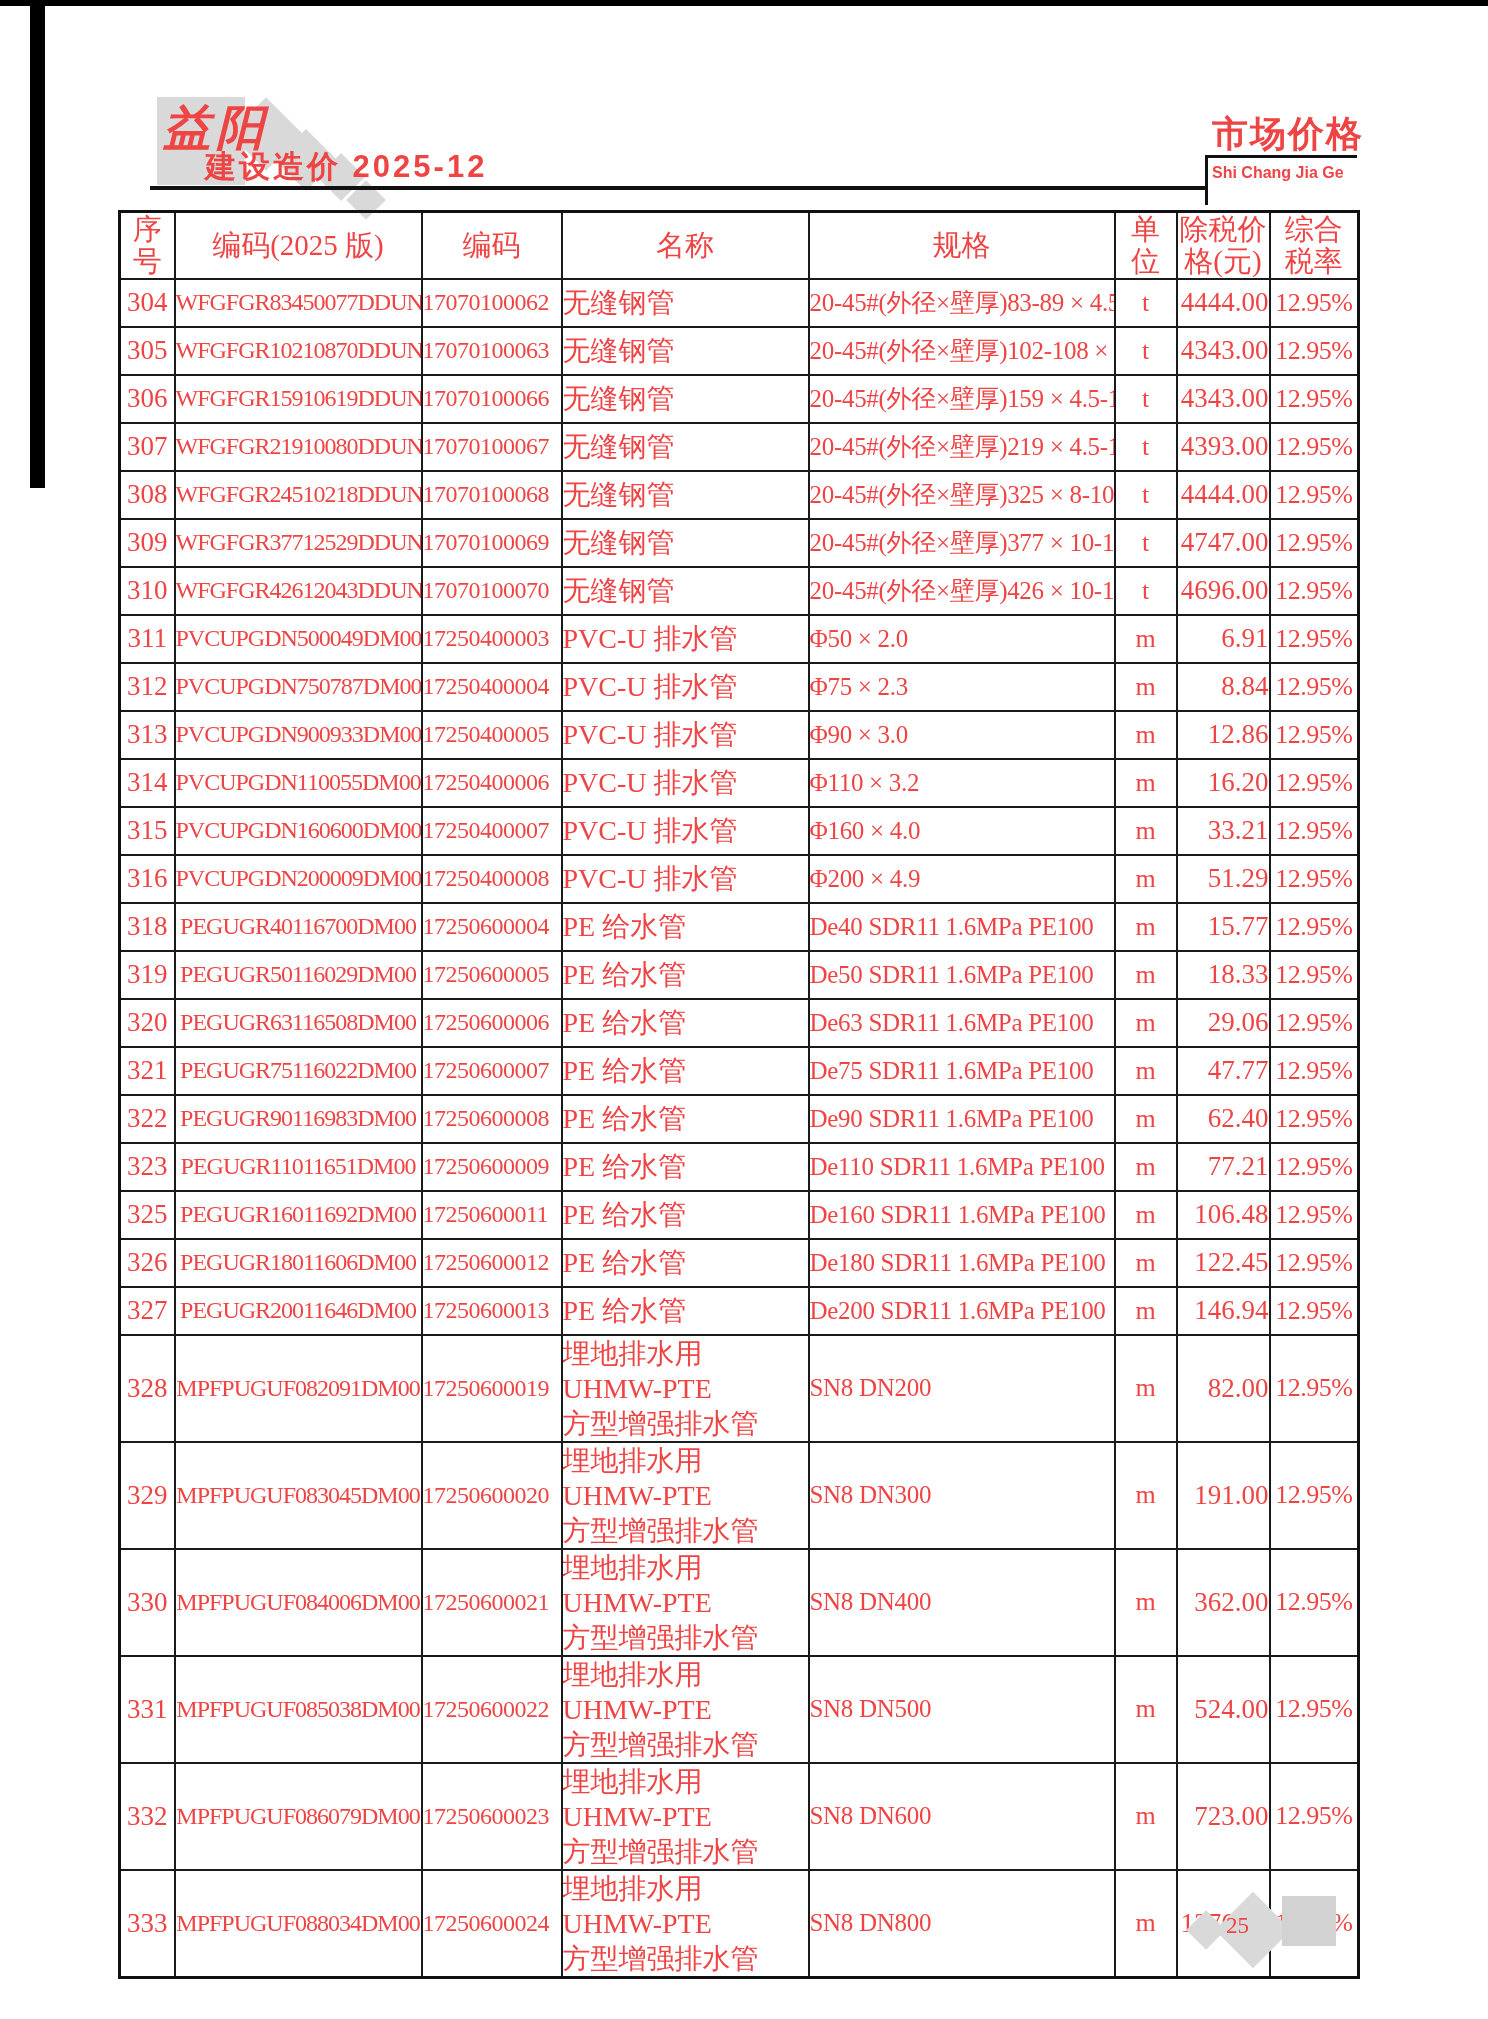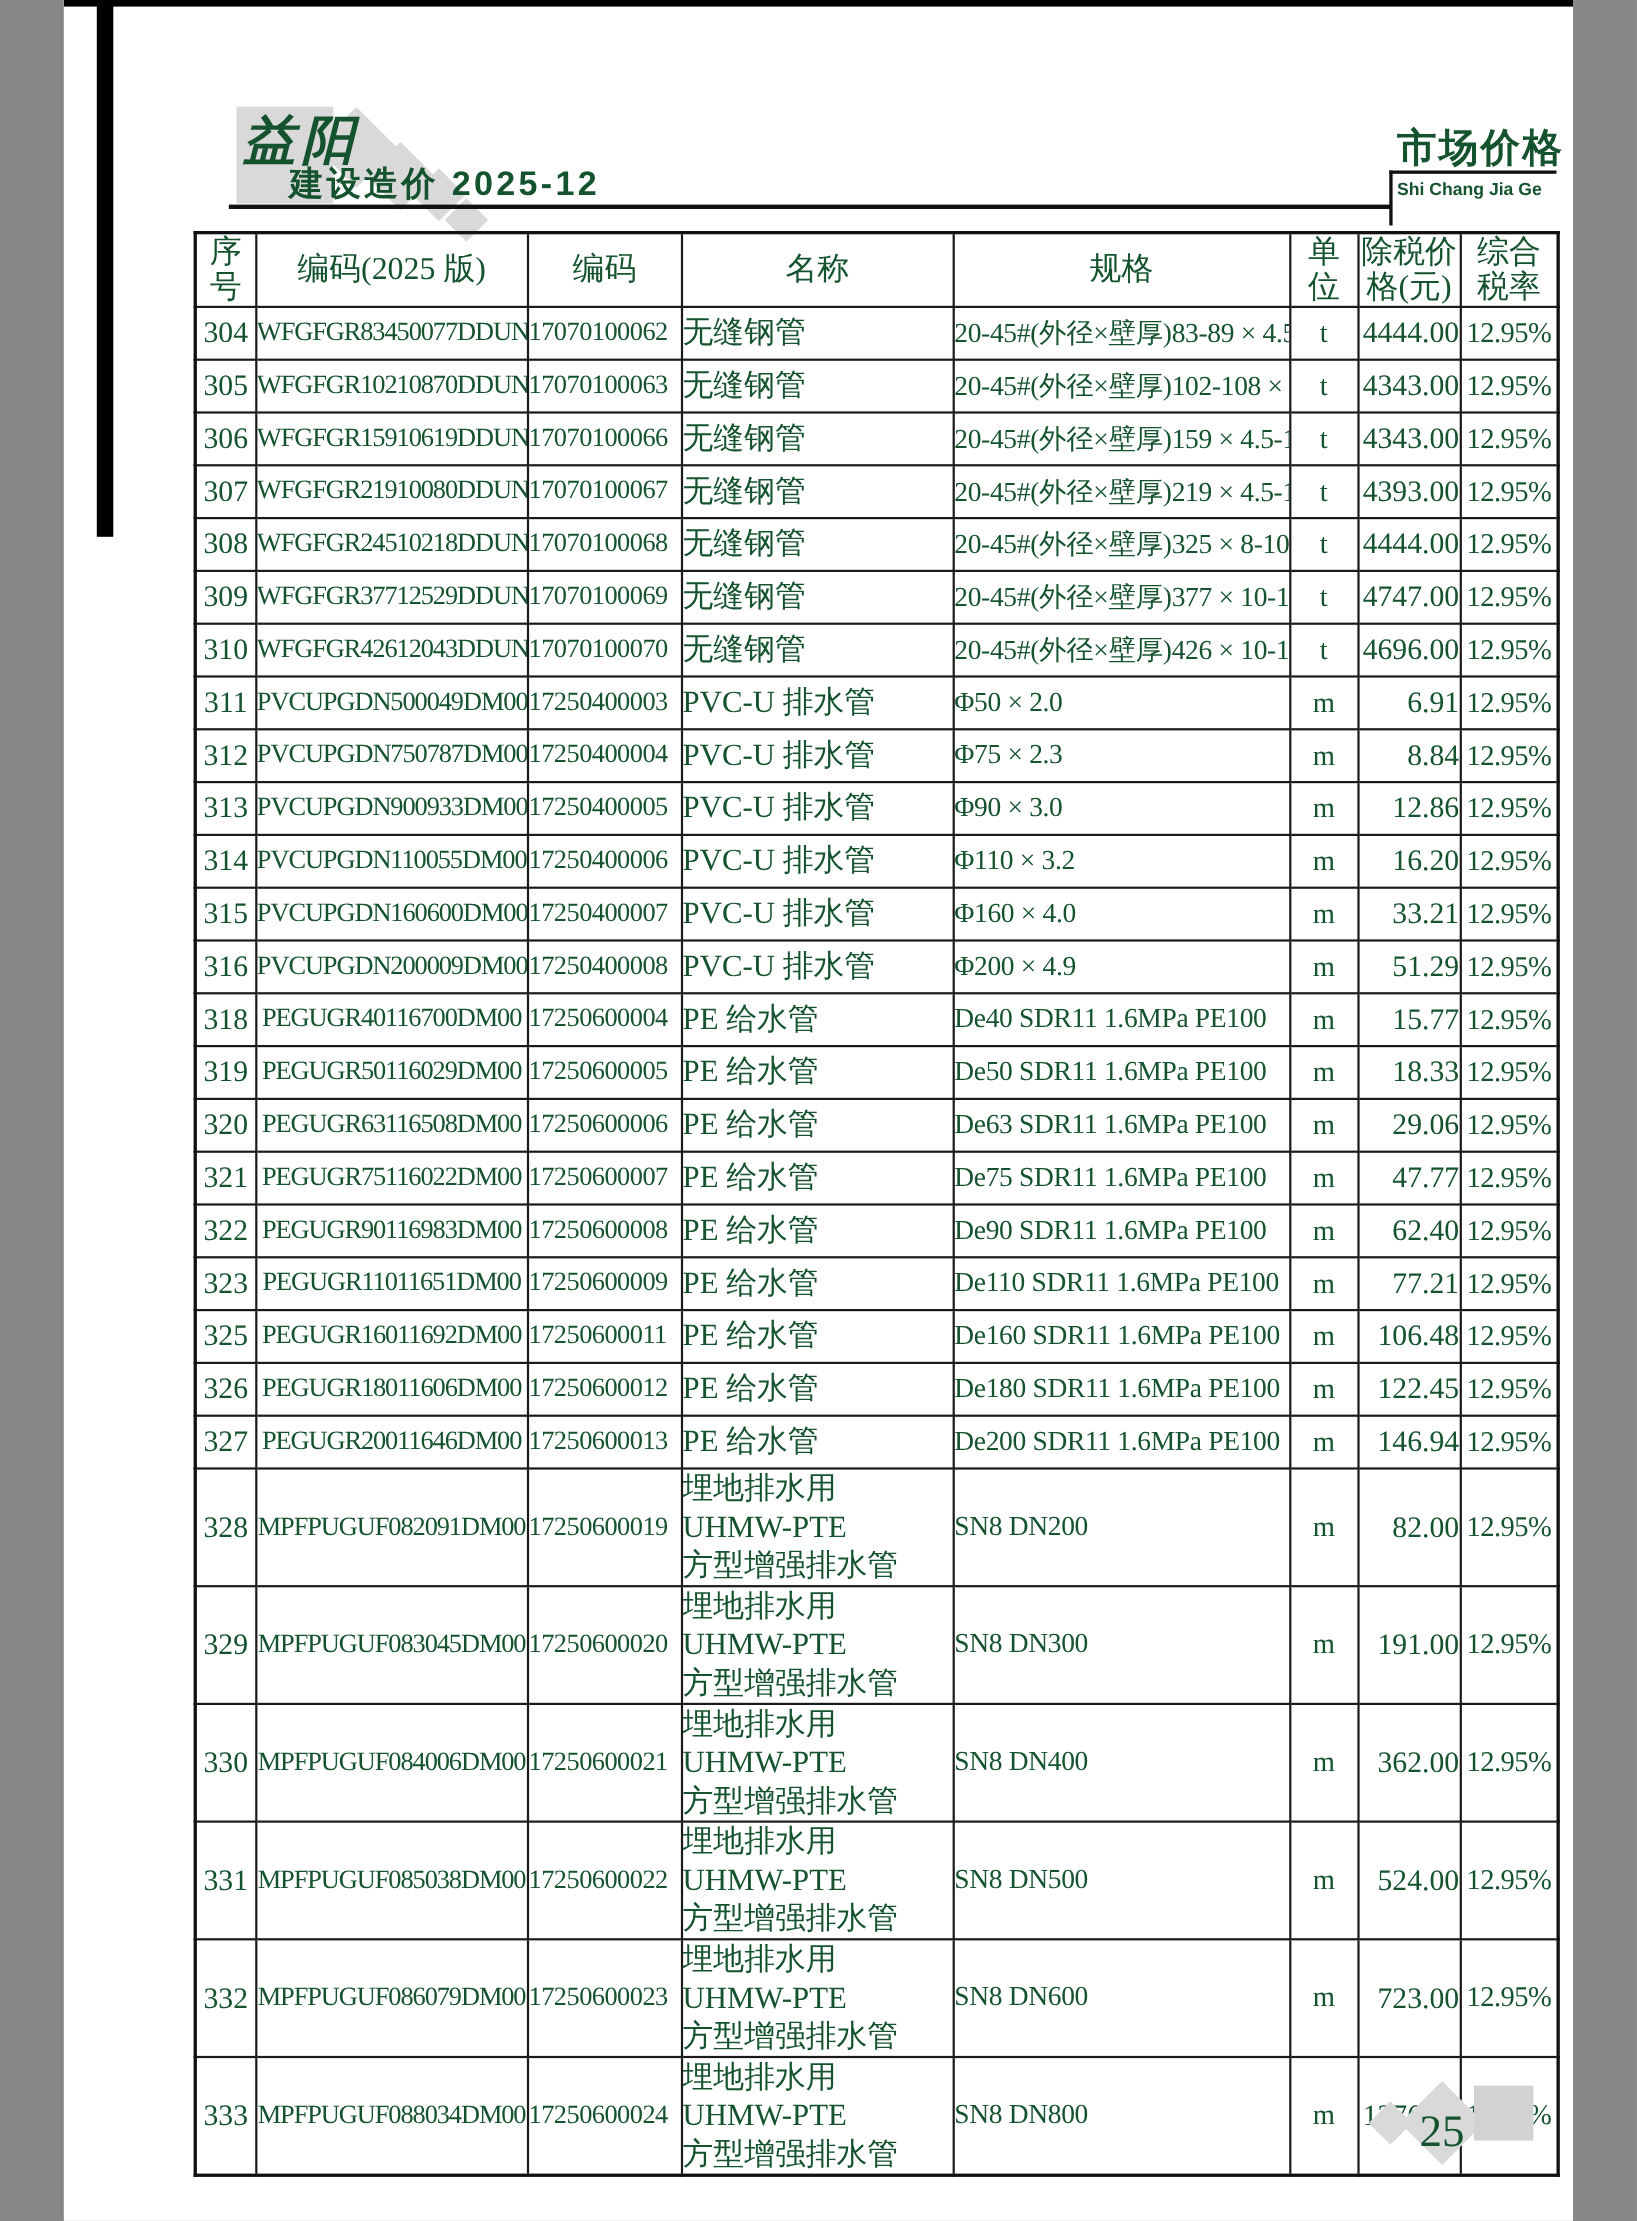--- a/index.html
+++ b/index.html
@@ -1,19 +1,19 @@
 <!DOCTYPE html>
 <html><head>
 <meta charset="utf-8">
 <style>
   html,body { margin:0; padding:0; background:#888; }
   .page {
-    position:relative; width:1372px; height:2019px; margin:0 auto;
+    position:relative; width:1488px; height:2019px; margin:0 auto;
     background:#ffffff; overflow:hidden;
-    font-family:"Liberation Serif","DejaVu Serif",serif; color:#14532d;
+    font-family:"Liberation Serif","DejaVu Serif",serif; color:#ef4444;
   }
   .abs { position:absolute; }
   
   .top-edge  { left:0; top:0; width:1488px; height:6px; background:#000; }
   .left-edge { left:30px; top:0; width:15px; height:488px; background:#000; }
 
   
   .gray-sq { background:#d9d9d9; }
   .dm { background:#d9d9d9; transform:rotate(45deg); }
   .brand-square { left:157px; top:97px; width:88px; height:88px; }
@@ -62,21 +62,21 @@
   .c-name    { text-align:left; padding-left:14px; font-size:28px; white-space:pre-line; line-height:1.25; }
   .c-spec    { text-align:left; padding-left:10px; font-size:25px; letter-spacing:-0.3px; white-space:nowrap; }
   .c-unit    { text-align:center; font-size:26px; }
   .c-price   { text-align:right; padding-right:8px; font-size:27px; }
   .c-tax     { text-align:center; font-size:26px; letter-spacing:-0.5px;margin-left:28px; }
 
   
   .f-dm-small { left:1192px; top:1916px; width:28px; height:28px; }
   .f-dm-big   { left:1226px; top:1903px; width:54px; height:54px; }
   .f-square   { left:1282px; top:1896px; width:54px; height:50px; background:#d2d2d2; }
-  .page-number{ left:1226px; top:1913px; width:54px; text-align:center; font-size:41px; z-index:2; }
+  .page-number{ left:1226px; top:1913px; width:54px; font-size:23px; z-index:2; }
 </style>
 </head>
 <body>
 
 <div class="page">
 
   <div class="abs top-edge"></div>
   <div class="abs left-edge"></div>
 
   <div class="abs gray-sq brand-square"></div>

